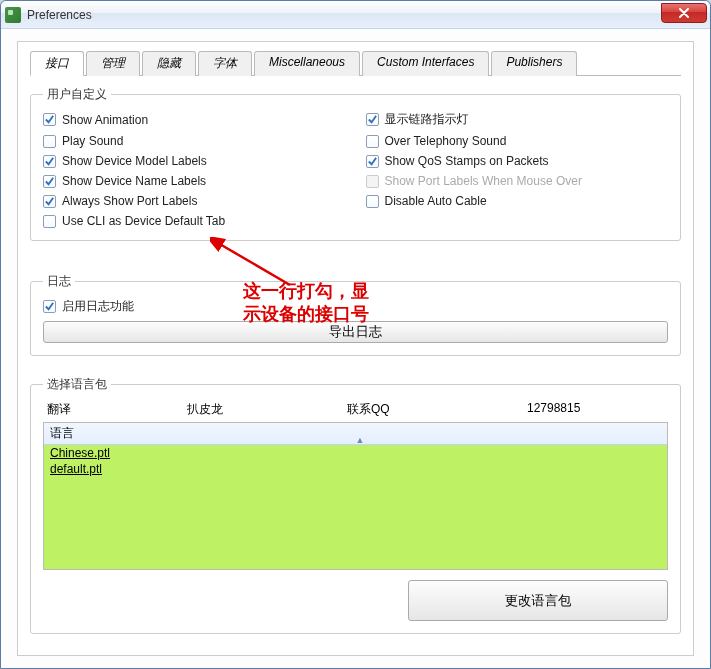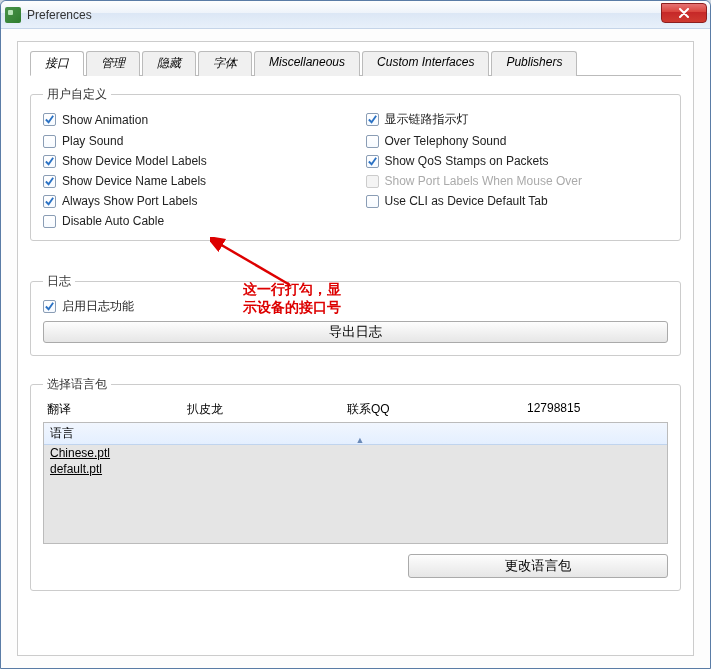--- a/index.html
+++ b/index.html
@@ -117,21 +117,21 @@
     display: inline-flex;
     align-items: center;
     justify-content: center;
     flex-shrink: 0;
   }
   .checkbox.disabled { border-color: #ccc; background:#f4f4f4; }
   .checkbox svg { width: 11px; height: 11px; display:none; }
   .checkbox.checked svg { display: block; }
   .annotation {
     color: #d00;
-    font-size: 14px;
+    font-size: 18px;
     font-weight: bold;
     text-align: center;
     line-height: 1.3;
     position: absolute;
     left: 225px;
     top: 238px;
     pointer-events: none;
   }
   .arrow-svg {
     position: absolute;
@@ -148,42 +148,42 @@
     cursor: pointer;
     margin-top: 6px;
   }
   .lang-labels {
     display: grid;
     grid-template-columns: 140px 160px 180px 1fr;
     padding: 0 4px 4px 4px;
   }
   .listbox {
     border: 1px solid #bbb;
-    height: 122px;
+    height: 148px;
     overflow: auto;
-    background: #e5e5e5;
+    background: #bef264;
   }
   .list-header {
     background: linear-gradient(to bottom, #f1f6fe, #e4efff);
     border-bottom: 1px solid #c0d4ee;
     padding: 2px 6px;
     position: relative;
   }
   .list-header .sort {
     position: absolute;
     left: 50%;
     bottom: -1px;
     font-size: 9px;
     color: #6a89b7;
   }
   .list-row { padding: 1px 6px; text-decoration: underline; }
   .change-btn {
     float: right;
     width: 260px;
-    height: 24px;
+    height: 41px;
     border: 1px solid #aaa;
     border-radius: 3px;
     background: linear-gradient(to bottom, #fdfdfd, #e6e6e6);
     cursor: pointer;
     margin-top: 10px;
   }
   .clearfix::after { content: ""; display: block; clear: both; }
   .fs-log { margin-top: 32px; }
   .fs-lang { margin-top: 20px; }
 </style>
@@ -270,25 +270,25 @@
         <label class="check-item">
             <span class="checkbox checked">
               <svg viewBox="0 0 12 12">
                 <path d="M2 6 L5 9 L10 2" stroke="#2b72c4" stroke-width="2" fill="none"></path>
               </svg>
             </span>
             <span>Always Show Port Labels</span>
           </label>
         <label class="check-item">
             <span class="checkbox"></span>
+            <span>Disable Auto Cable</span>
+          </label>
+        <label class="check-item">
+            <span class="checkbox"></span>
             <span>Use CLI as Device Default Tab</span>
-          </label>
-        <label class="check-item">
-            <span class="checkbox"></span>
-            <span>Disable Auto Cable</span>
           </label>
       </div>
     </fieldset>
 
     <svg class="arrow-svg" width="90" height="55">
       <defs>
           <marker id="ah" markerWidth="10" markerHeight="10" refX="2" refY="3" orient="auto">
             <path d="M0,0 L0,6 L8,3 z" fill="#d00"></path>
           </marker>
         </defs>

